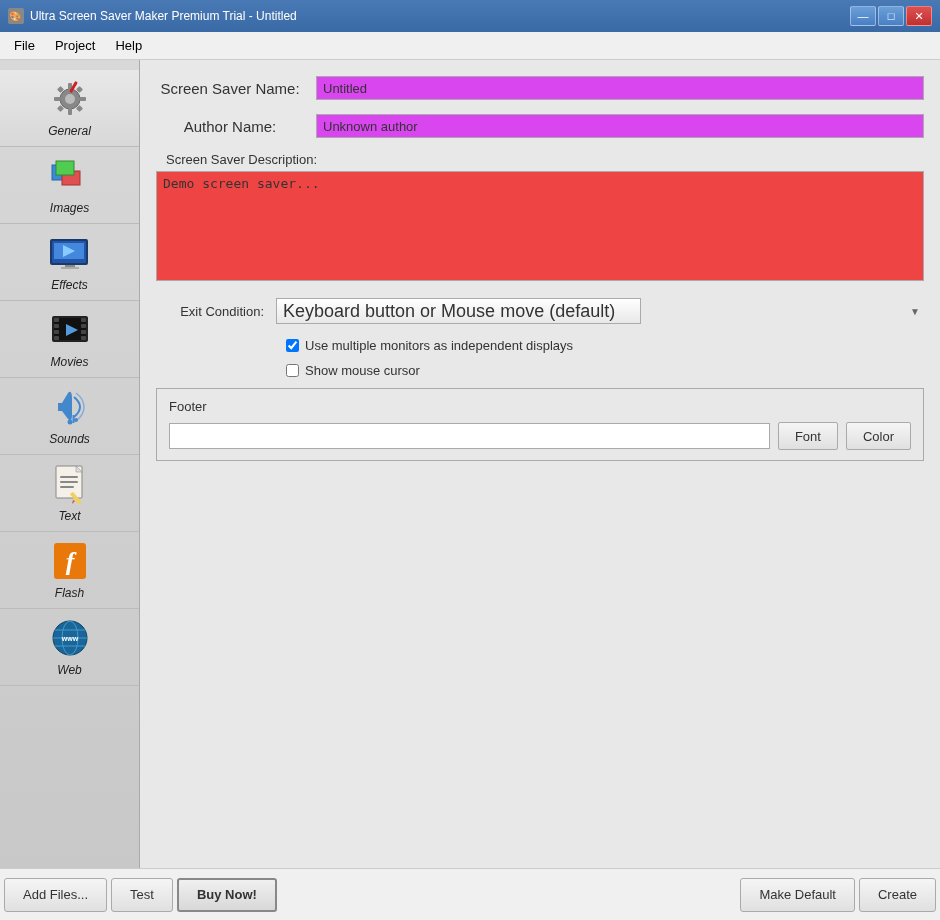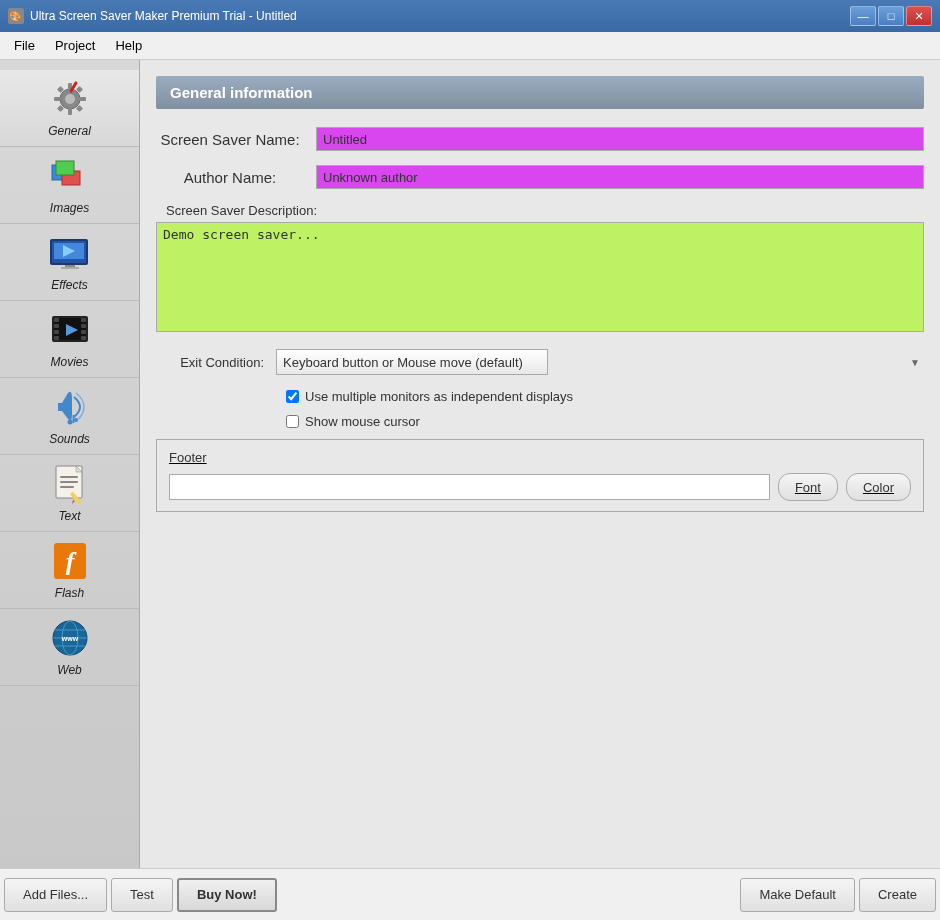--- a/index.html
+++ b/index.html
@@ -170,21 +170,21 @@
     .description-label {
       font-size: 13px;
       color: #333;
       margin-bottom: 4px;
       padding-left: 10px;
     }
     .description-textarea {
       width: 100%;
       height: 110px;
       border: 1px solid #aaa;
-      background: #bef264;
+      background: #ef4444;
       padding: 4px 6px;
       font-size: 13px;
       color: #333;
       resize: none;
       outline: none;
     }
 
     
     .exit-condition-row {
       display: flex;
@@ -197,21 +197,21 @@
       padding-right: 12px;
       font-size: 13px;
       color: #333;
     }
     .exit-select {
       flex: 1;
       height: 26px;
       border: 1px solid #aaa;
       background: linear-gradient(to bottom, #fff, #e8e8e8);
       padding: 2px 6px;
-      font-size: 13px;
+      font-size: 18px;
       color: #333;
       cursor: pointer;
       appearance: none;
       -webkit-appearance: none;
       padding-right: 24px;
     }
     .exit-select-wrapper {
       flex: 1;
       position: relative;
     }
@@ -241,21 +241,20 @@
       color: #333;
       cursor: pointer;
     }
 
     
     .footer-section {
       border: 1px solid #aaa;
       padding: 10px 12px;
       background: #e8e8e8;
       margin-top: 8px;
-      text-decoration: underline;
     }
     .footer-section-label {
       font-size: 13px;
       color: #333;
       margin-bottom: 8px;
     }
     .footer-section-inner {
       display: flex;
       align-items: center;
       gap: 8px;
@@ -269,21 +268,21 @@
       font-size: 13px;
     }
     .footer-btn {
       height: 28px;
       padding: 0 16px;
       border: 1px solid #aaa;
       background: linear-gradient(to bottom, #f5f5f5, #e0e0e0);
       font-size: 13px;
       cursor: pointer;
       color: #333;
-      border-radius: 12px;
+      border-radius: 2px;
     }
 
     
     .bottom-toolbar {
       height: 52px;
       background: #f0f0f0;
       border-top: 1px solid #ccc;
       display: flex;
       align-items: center;
       padding: 0 4px;
@@ -455,23 +454,20 @@
 
           <text x="20" y="23" font-size="7" fill="white" text-anchor="middle" font-weight="bold">www</text>
         </svg>
       </div>
       <span class="sidebar-label">Web</span>
     </div>
   </div>
 
   <div class="content-area">
 
-    <div class="section-header">
-      <span>General information</span>
-    </div>
 
     <div class="form-row">
       <label class="form-label">Screen Saver Name:</label>
       <input class="form-input" type="text" value="Untitled" style="">
     </div>
 
     <div class="form-row">
       <label class="form-label">Author Name:</label>
       <input class="form-input" type="text" value="Unknown author" style="">
     </div>

